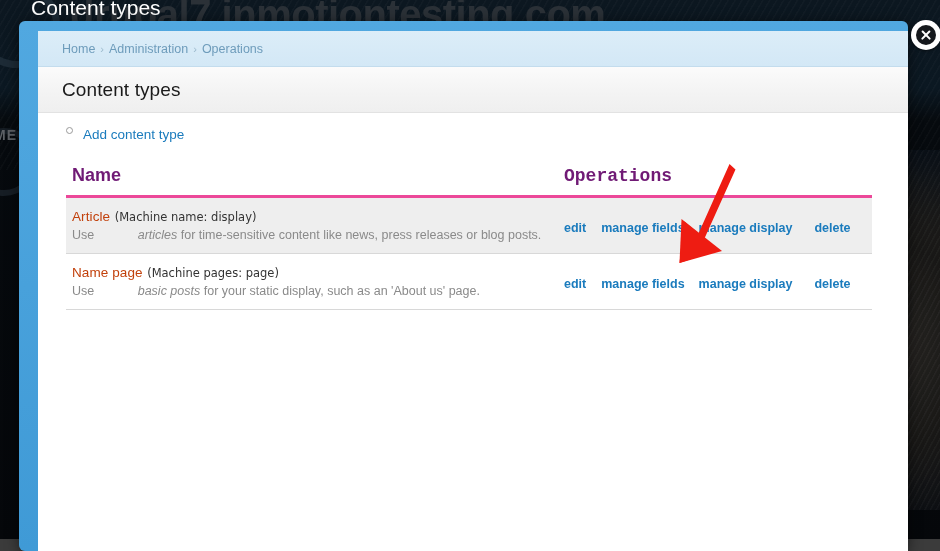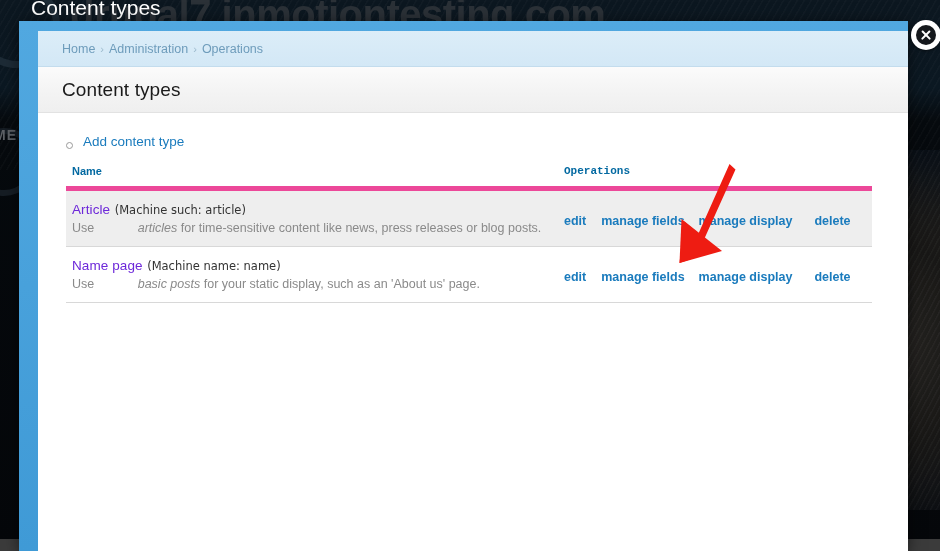--- a/index.html
+++ b/index.html
@@ -97,20 +97,21 @@
   
   #modal-frame {
     position: absolute;
     left: 19px;
     top: 21px;
     width: 889px;
     height: 530px;
     background: #4ba3de;
     background: linear-gradient(180deg, #51a8e0 0%, #3f9ad6 100%);
     box-shadow: 0 2px 14px rgba(0,0,0,.55);
+    border-radius: 6px;
   }
   #modal-inner {
     position: absolute;
     left: 19px;
     top: 10px;
     width: 870px;
     height: 520px;
     background: #ffffff;
   }
 
@@ -162,21 +163,21 @@
     padding: 14px 24px 0 24px;
   }
 
   #action-links {
     list-style: none;
     margin: 0 0 14px 0;
     padding: 0 0 0 4px;
   }
   #action-links li {
     display: flex;
-    align-items: flex-end;
+    align-items: flex-start;
     height: 22px;
   }
   .bullet-ring {
     width: 5px; height: 5px;
     border: 1px solid #9a9a9a;
     border-radius: 50%;
     margin-right: 10px;
     display: inline-block;
   }
   .action-link {
@@ -188,38 +189,38 @@
 
   
   table#ct-table {
     width: 806px;
     border-collapse: collapse;
     margin-left: 4px;
     table-layout: fixed;
   }
   #ct-table th {
     text-align: left;
-    font-size: 11px;
+    font-size: 18px;
     font-weight: bold;
-    color: #0369a1;
+    color: #701a75;
     padding: 2px 0 9px 6px;
-    border-bottom: 5px solid #ec4899;
+    border-bottom: 3px solid #ec4899;
   }
   #ct-table th.col-ops { padding-left: 8px; font-family: Liberation Mono, monospace; }
   #ct-table td {
     padding: 9px 0 10px 6px;
     vertical-align: top;
     border-bottom: 1px solid #d8d8d8;
   }
   #ct-table tr.odd td { background: #eeeeee; }
   #ct-table tr.even td { background: #ffffff; }
 
   .ct-name {
     font-size: 13.5px;
-    color: #6d28d9;
+    color: #c2410c;
     letter-spacing: .1px;
   }
   .ct-machine {
     font-size: 11.5px;
     color: #333333;
     font-family: "DejaVu Sans", sans-serif;
   }
   .ct-desc {
     font-size: 12.5px;
     color: #8a8a8a;
@@ -337,29 +338,29 @@
         <thead>
           <tr>
             <th class="col-name">Name</th>
             <th class="col-ops">Operations</th>
           </tr>
         </thead>
         <tbody>
           <tr class="odd">
             <td>
               <span class="ct-name">Article</span>
-              <span class="ct-machine">(Machine such: article)</span>
+              <span class="ct-machine">(Machine name: display)</span>
               <div class="ct-desc"><span>Use </span><em>articles</em><span> for time-sensitive content like news, press releases or blog posts.</span></div>
             </td>
             <td class="ops"><a class="op-link" href="#">edit</a><span class="op-gap-a"></span><a class="op-link" href="#">manage fields</a><span class="op-gap-b"></span><a class="op-link" href="#">manage display</a><span class="op-gap-c"></span><a class="op-link" href="#">delete</a></td>
           </tr>
           <tr class="even">
             <td>
               <span class="ct-name">Name page</span>
-              <span class="ct-machine">(Machine name: name)</span>
+              <span class="ct-machine">(Machine pages: page)</span>
               <div class="ct-desc"><span>Use </span><em>basic posts</em><span> for your static display, such as an 'About us' page.</span></div>
             </td>
             <td class="ops"><a class="op-link" href="#">edit</a><span class="op-gap-a"></span><a class="op-link" href="#">manage fields</a><span class="op-gap-b"></span><a class="op-link" href="#">manage display</a><span class="op-gap-c"></span><a class="op-link" href="#">delete</a></td>
           </tr>
         </tbody>
       </table>
 
     </div>
   </div>
 </div>

